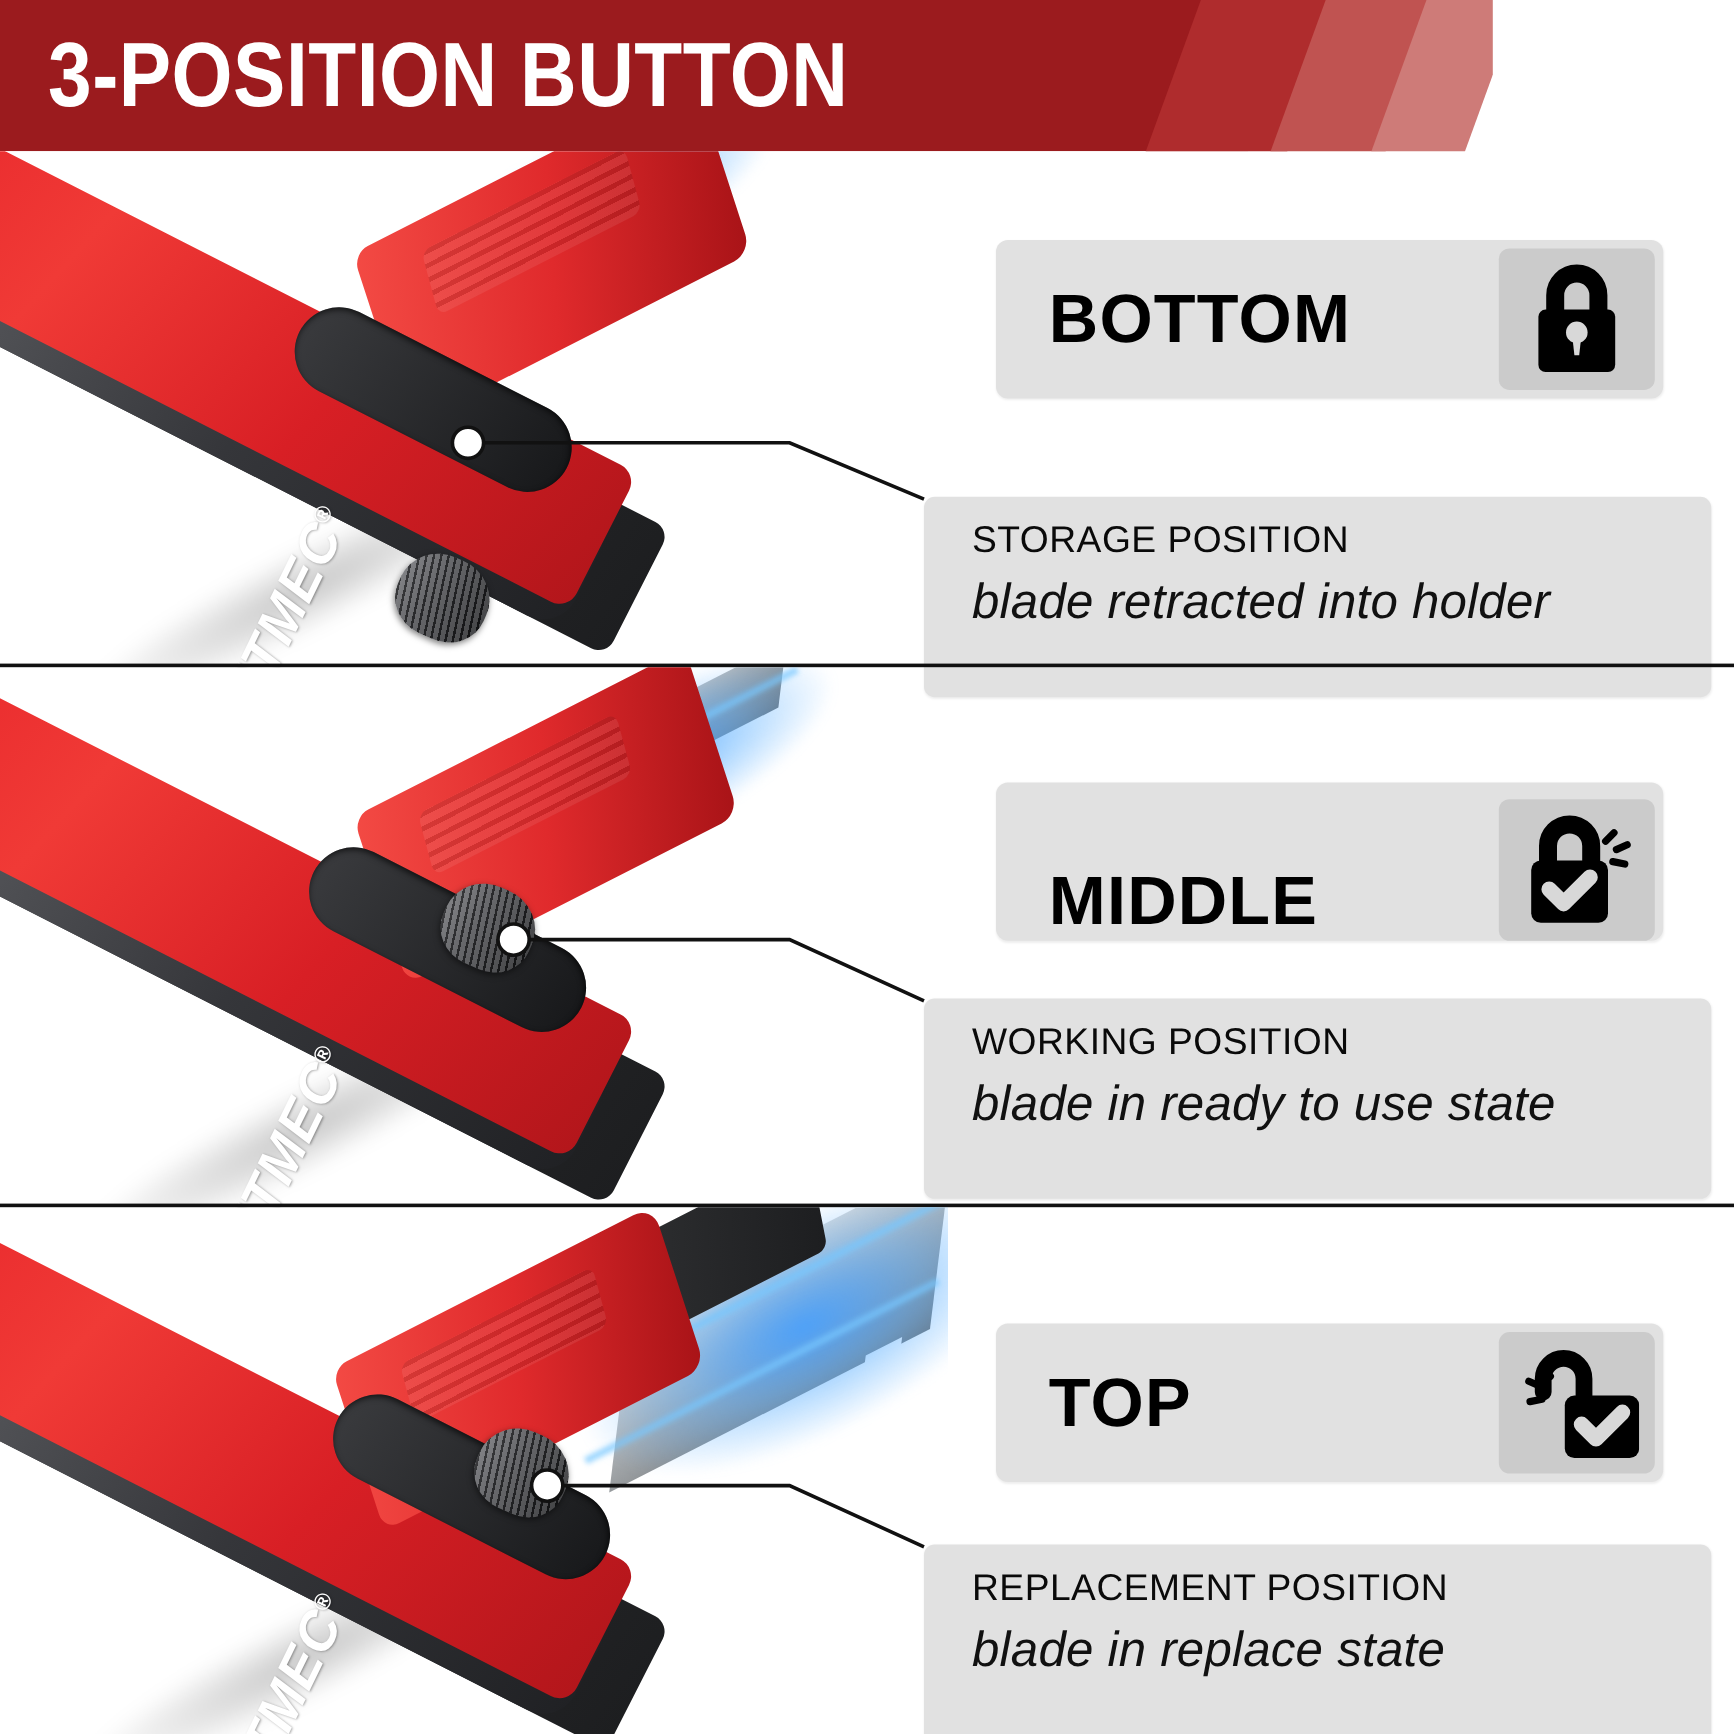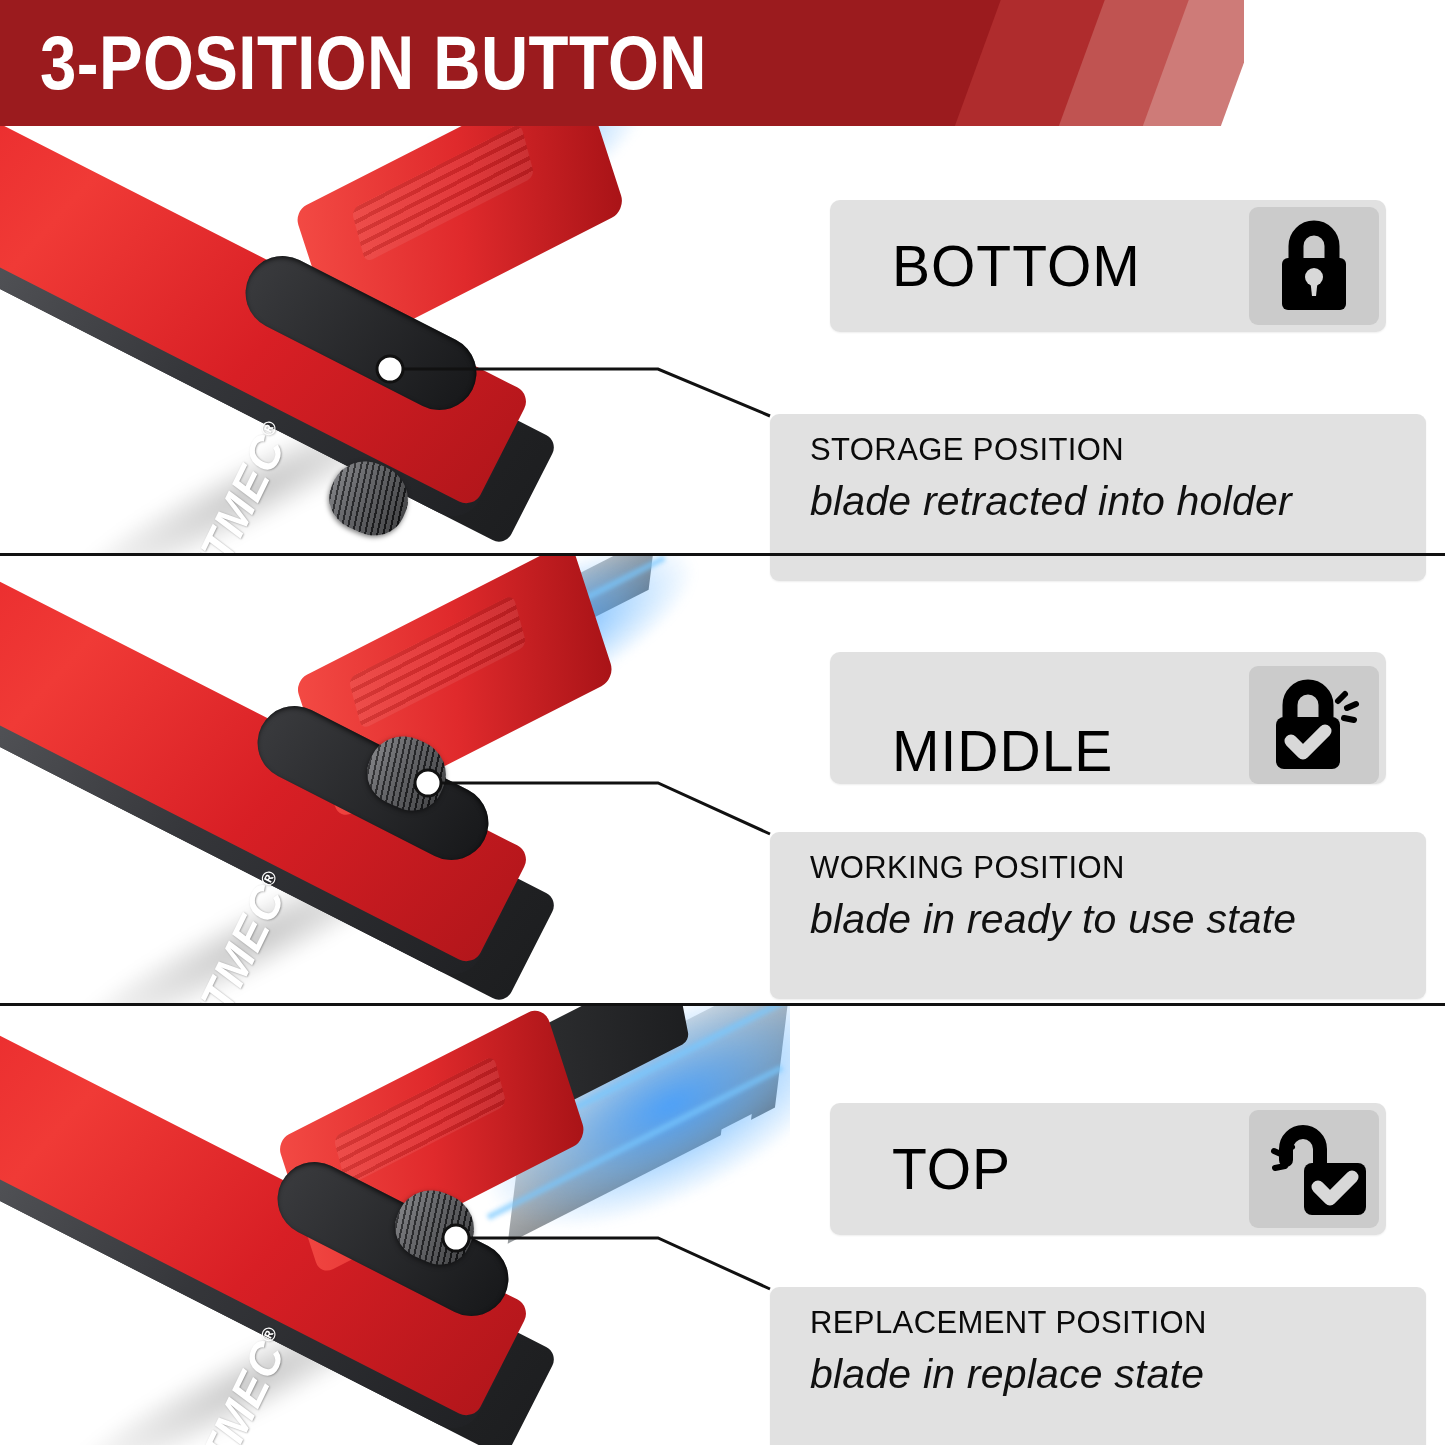--- a/index.html
+++ b/index.html
@@ -62,21 +62,21 @@
     filter:blur(2px);}
   .shadow{position:absolute;transform-origin:center;border-radius:50%;
     background:radial-gradient(ellipse at center,rgba(0,0,0,.22),rgba(0,0,0,0) 70%);filter:blur(7px);}
 
   
   .leader{position:absolute;left:0;top:0;width:1445px;height:100%;pointer-events:none;}
 
   
   .title-pill{position:absolute;background:#E1E1E1;border-radius:10px;
     display:flex;align-items:center;box-shadow:0 1px 2px rgba(0,0,0,.07);}
-  .title-text{flex:1;padding-left:62px;color:#000;font-weight:normal;font-size:57px;letter-spacing:1px;}
+  .title-text{flex:1;padding-left:44px;color:#000;font-weight:bold;font-size:57px;letter-spacing:1px;}
   .icon-tile{width:130px;height:118px;margin-right:7px;background:#CBCBCB;border-radius:9px;
     display:flex;align-items:center;justify-content:center;flex:0 0 auto;}
   .desc-box{position:absolute;background:#E1E1E1;border-radius:9px;padding:18px 0 22px 40px;
     box-shadow:0 1px 2px rgba(0,0,0,.07);}
   .desc-title{color:#0A0A0A;font-size:31px;line-height:1.18;letter-spacing:.4px;}
   .desc-sub{color:#111;font-size:41px;font-style:italic;line-height:1.2;margin-top:8px;letter-spacing:.2px;}
 </style>
 </head>
 <body>
 

